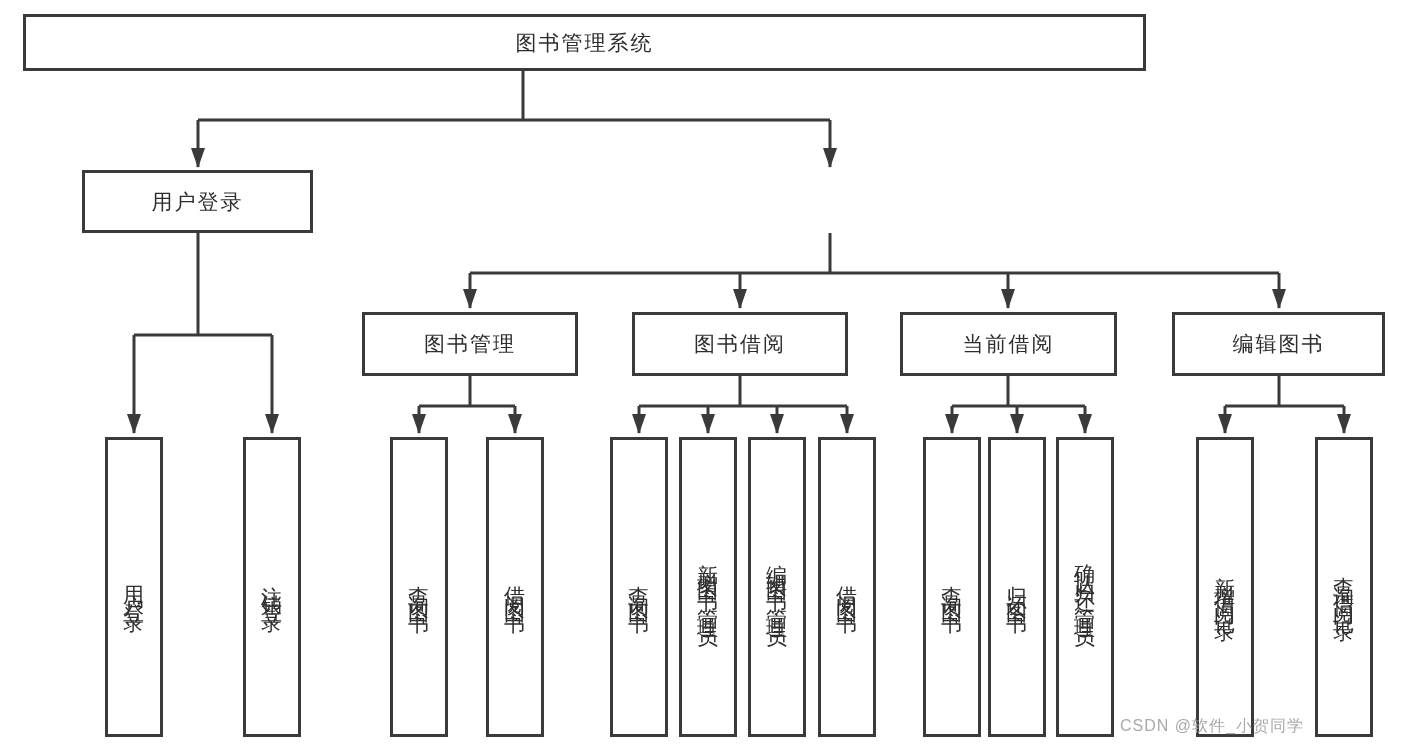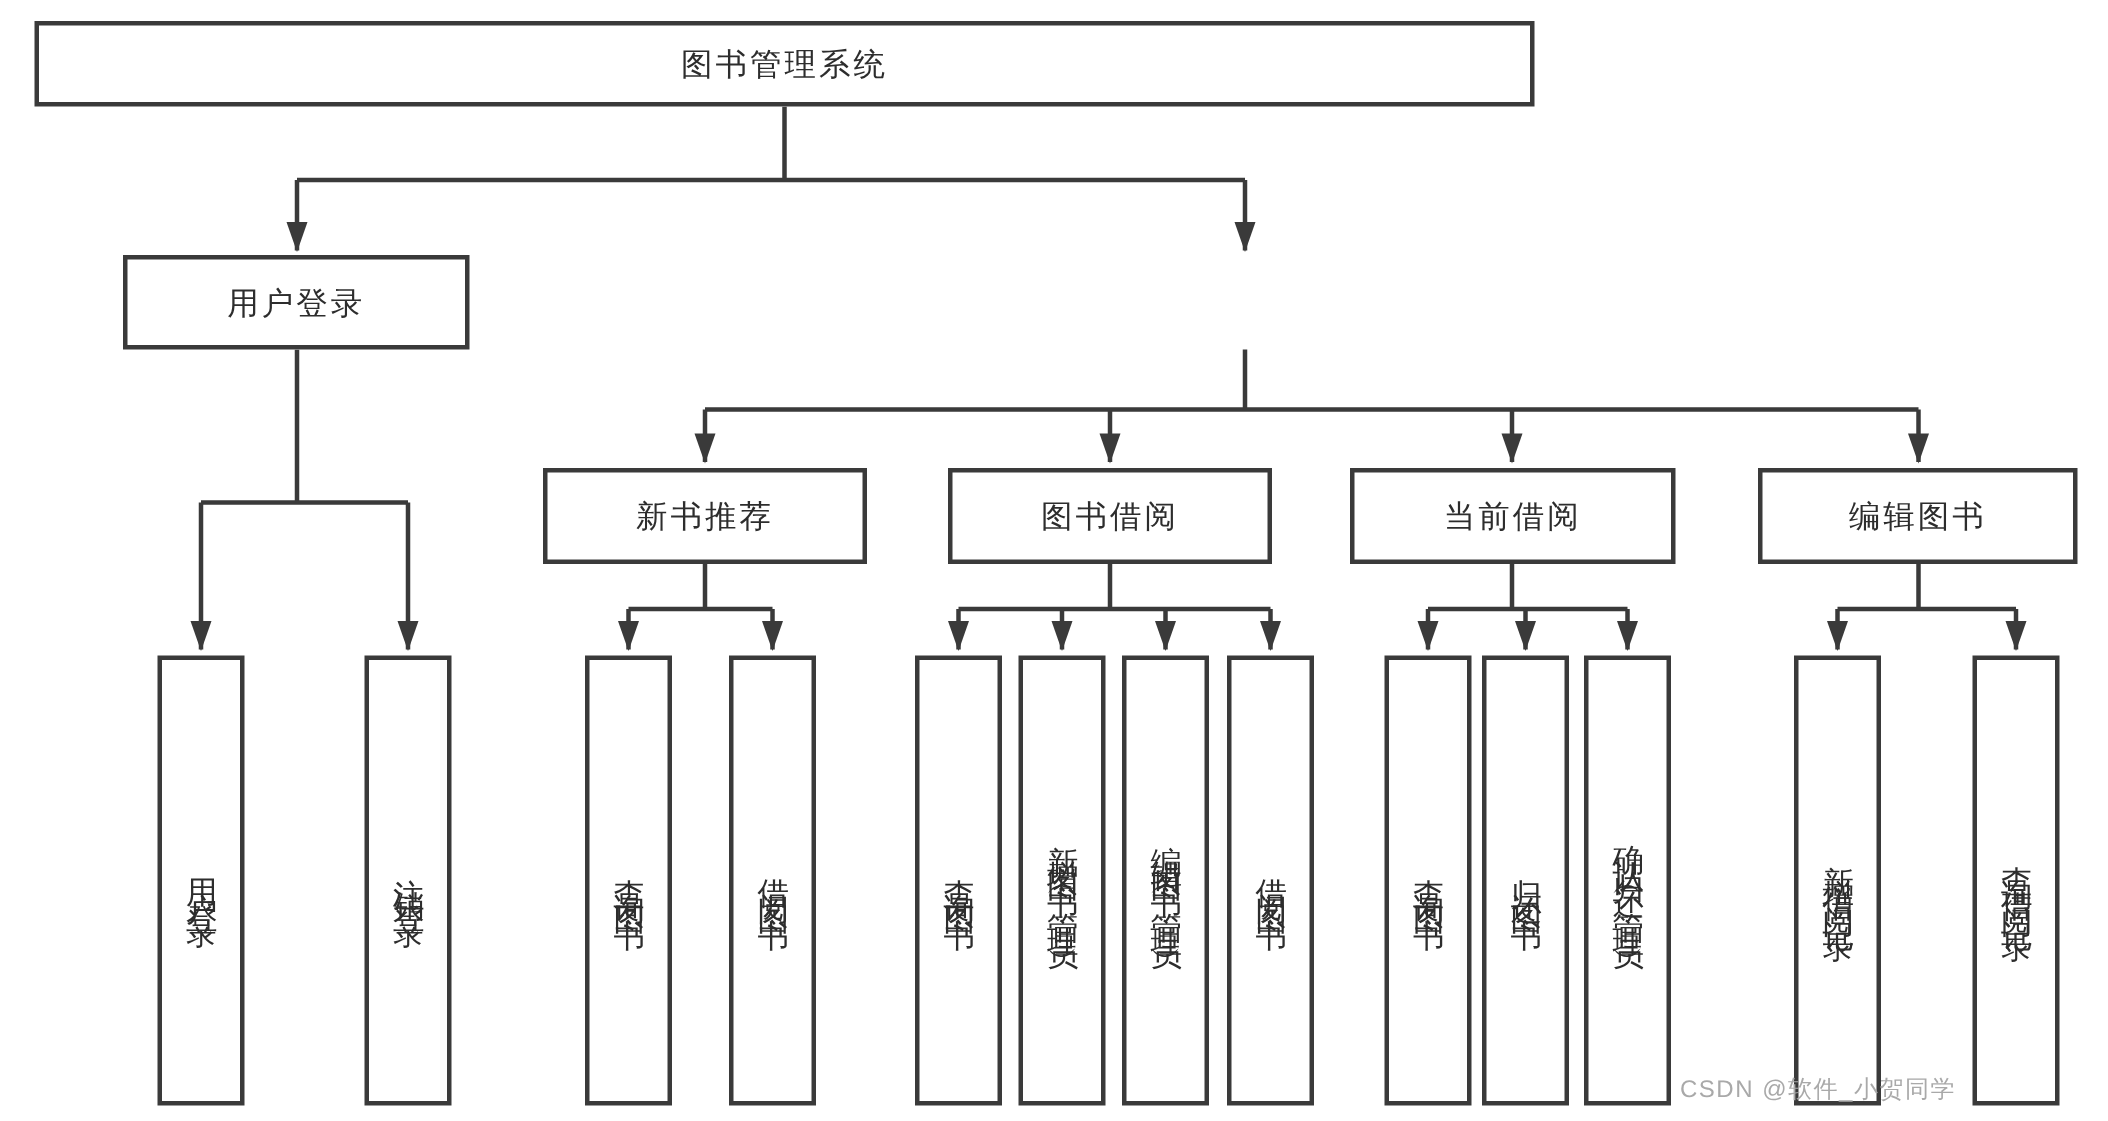--- a/index.html
+++ b/index.html
@@ -80,25 +80,25 @@
     <path class="seg" marker-end="url(#arr)" d="M708,406 V433"></path>
     <path class="seg" marker-end="url(#arr)" d="M777,406 V433"></path>
     <path class="seg" marker-end="url(#arr)" d="M847,406 V433"></path>
     <path class="seg" marker-end="url(#arr)" d="M952,406 V433"></path>
     <path class="seg" marker-end="url(#arr)" d="M1017,406 V433"></path>
     <path class="seg" marker-end="url(#arr)" d="M1085,406 V433"></path>
     <path class="seg" marker-end="url(#arr)" d="M1225,406 V433"></path>
     <path class="seg" marker-end="url(#arr)" d="M1344,406 V433"></path>
   </svg>
 
-  <div class="node h" style="left:23px;top:14px;width:1000px;height:57px;">图书管理系统</div>
+  <div class="node h" style="left:23px;top:14px;width:1123px;height:57px;">图书管理系统</div>
 
   <div class="node h" style="left:82px;top:170px;width:231px;height:63px;">用户登录</div>
 
-  <div class="node h" style="left:362px;top:312px;width:216px;height:64px;">新书推荐</div>
+  <div class="node h" style="left:362px;top:312px;width:216px;height:64px;">图书管理</div>
   <div class="node h" style="left:900px;top:312px;width:217px;height:64px;">当前借阅</div>
   <div class="node h" style="left:632px;top:312px;width:216px;height:64px;">图书借阅</div>
   <div class="node h" style="left:1172px;top:312px;width:213px;height:64px;">编辑图书</div>
 
   <div class="node leaf" style="left:105px;top:437px;width:58px;height:300px;">
     <span>用户登录</span>
   </div>
   <div class="node leaf" style="left:243px;top:437px;width:58px;height:300px;">
     <span>注销登录</span>
   </div>

